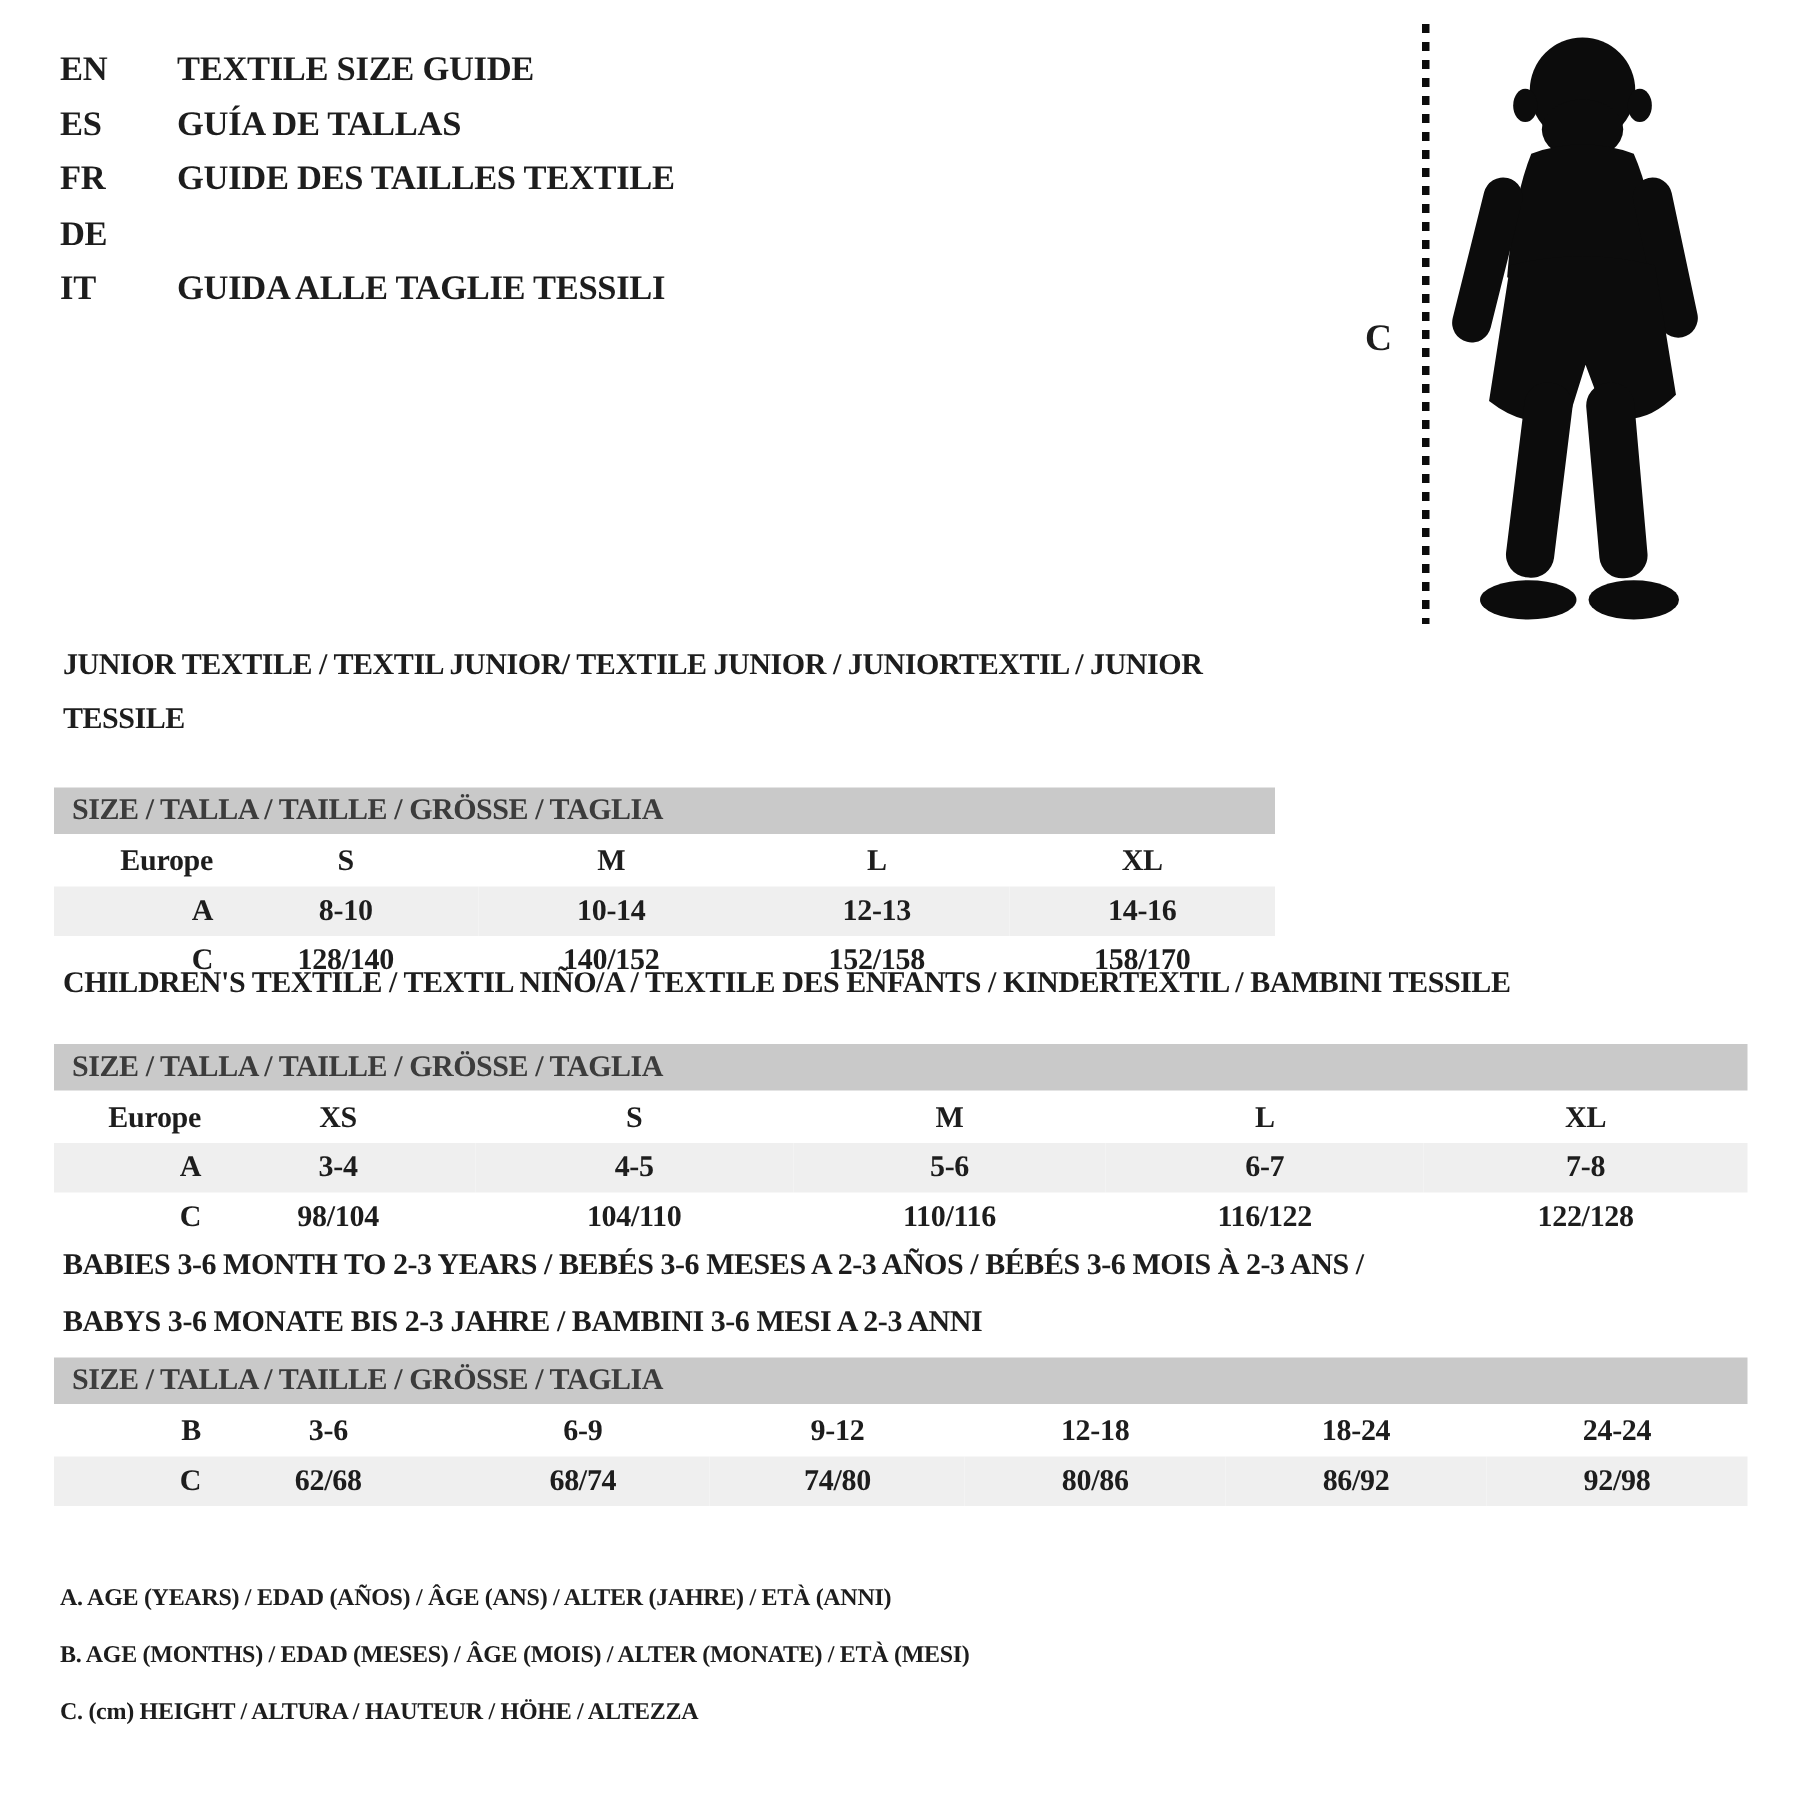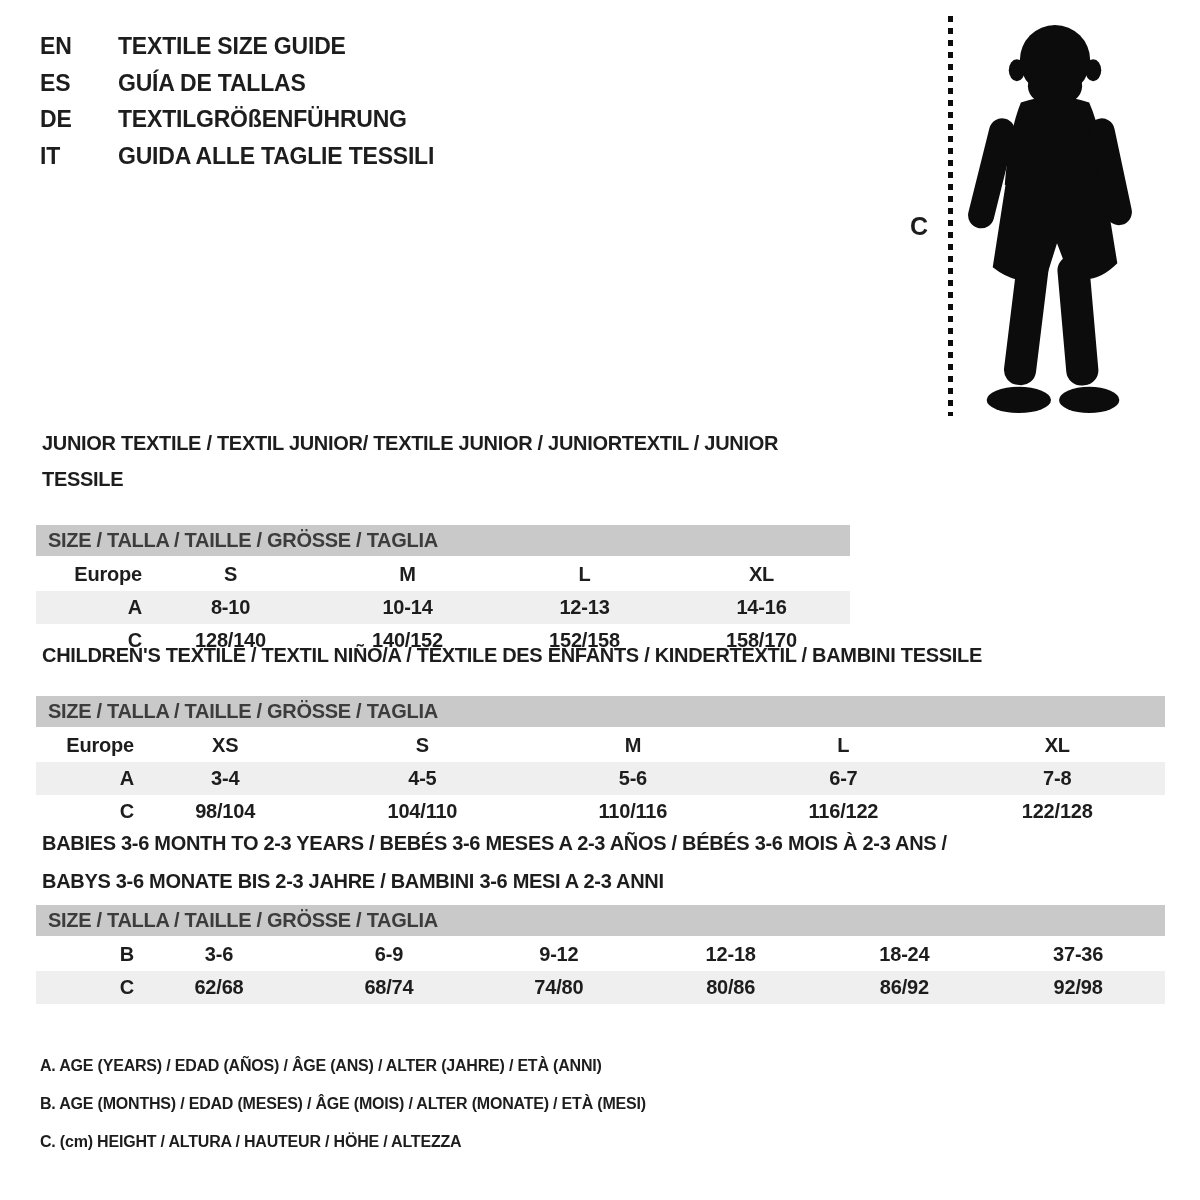--- a/index.html
+++ b/index.html
@@ -8,21 +8,21 @@
     --bar-text: #3c3c3c;
     --stripe: #efefef;
     --sil: #0c0c0c;
   }
   html, body { margin: 0; padding: 0; }
   body {
     width: 1200px; height: 1200px; position: relative; background: #fff;
     font-family: "Liberation Sans", "DejaVu Sans", sans-serif;
     font-weight: bold; color: var(--text);
   }
-  .page { position: absolute; inset: 0; background: #fff; overflow: hidden; }
+  .page { position: absolute; inset: 0; background: #fff; overflow: hidden; font-family: Liberation Serif, serif; }
 
   
   .lang-list { position: absolute; left: 40px; top: 28px; }
   .lang-row { display: flex; font-size: 23px; line-height: 36.5px; letter-spacing: -0.2px; }
   .lang-code { width: 78px; flex: 0 0 78px; }
 
   
   .dash-line {
     position: absolute; left: 948px; top: 16px; width: 5px; height: 400px;
     background: repeating-linear-gradient(to bottom, var(--sil) 0 6px, transparent 6px 12px);
@@ -66,24 +66,27 @@
   <div class="lang-row">
     <span class="lang-code">EN</span>
     <span class="lang-title">TEXTILE SIZE GUIDE</span>
   </div>
 
   <div class="lang-row">
     <span class="lang-code">ES</span>
     <span class="lang-title">GUÍA DE TALLAS</span>
   </div>
 
+  <div class="lang-row">
+    <span class="lang-code">FR</span>
+    <span class="lang-title">GUIDE DES TAILLES TEXTILE</span>
+  </div>
 
   <div class="lang-row">
     <span class="lang-code">DE</span>
-    <span class="lang-title">TEXTILGRÖßENFÜHRUNG</span>
   </div>
 
   <div class="lang-row">
     <span class="lang-code">IT</span>
     <span class="lang-title">GUIDA ALLE TAGLIE TESSILI</span>
   </div>
 </div>
 
   <div class="dash-line"></div>
   <div class="c-label">C</div>
@@ -179,21 +182,21 @@
     <div class="bar">SIZE / TALLA / TAILLE / GRÖSSE / TAGLIA</div>
     <table class="size-table">
           <tbody>
             <tr>
               <td class="row-label">B</td>
               <td>3-6</td>
               <td>6-9</td>
               <td>9-12</td>
               <td>12-18</td>
               <td>18-24</td>
-              <td>37-36</td>
+              <td>24-24</td>
             </tr>
             <tr class="shaded">
               <td class="row-label">C</td>
               <td>62/68</td>
               <td>68/74</td>
               <td>74/80</td>
               <td>80/86</td>
               <td>86/92</td>
               <td>92/98</td>
             </tr>

